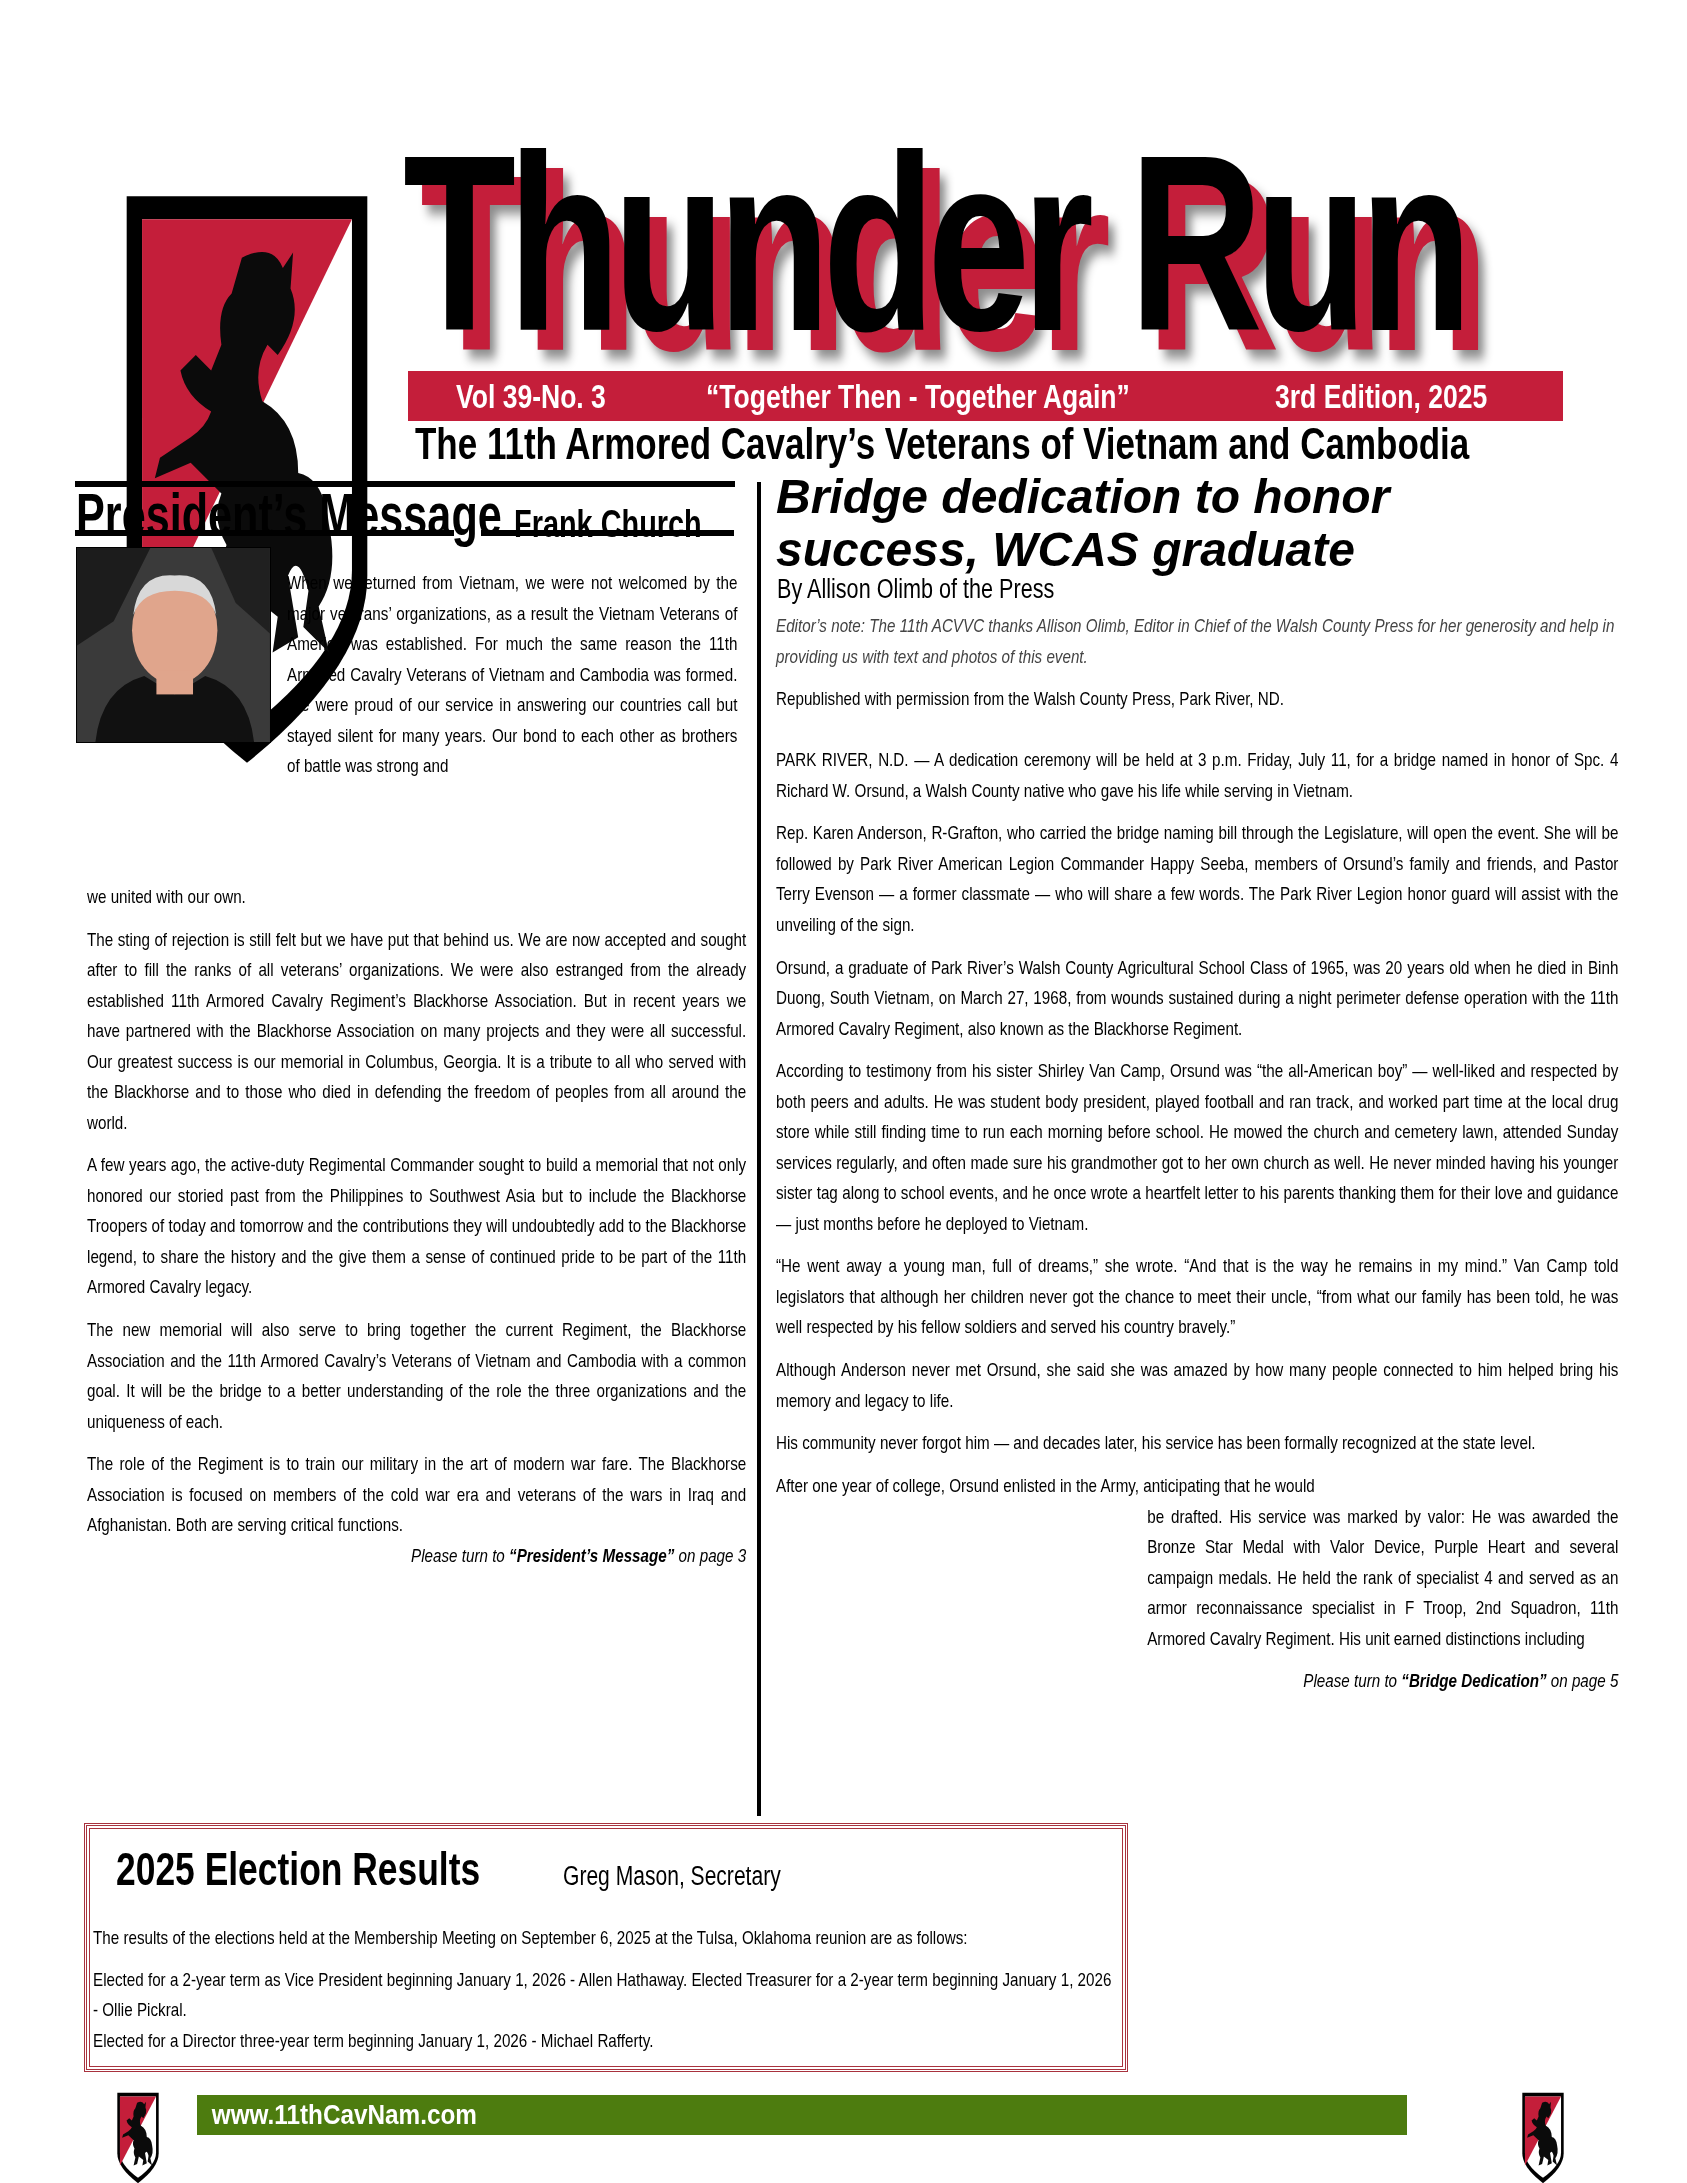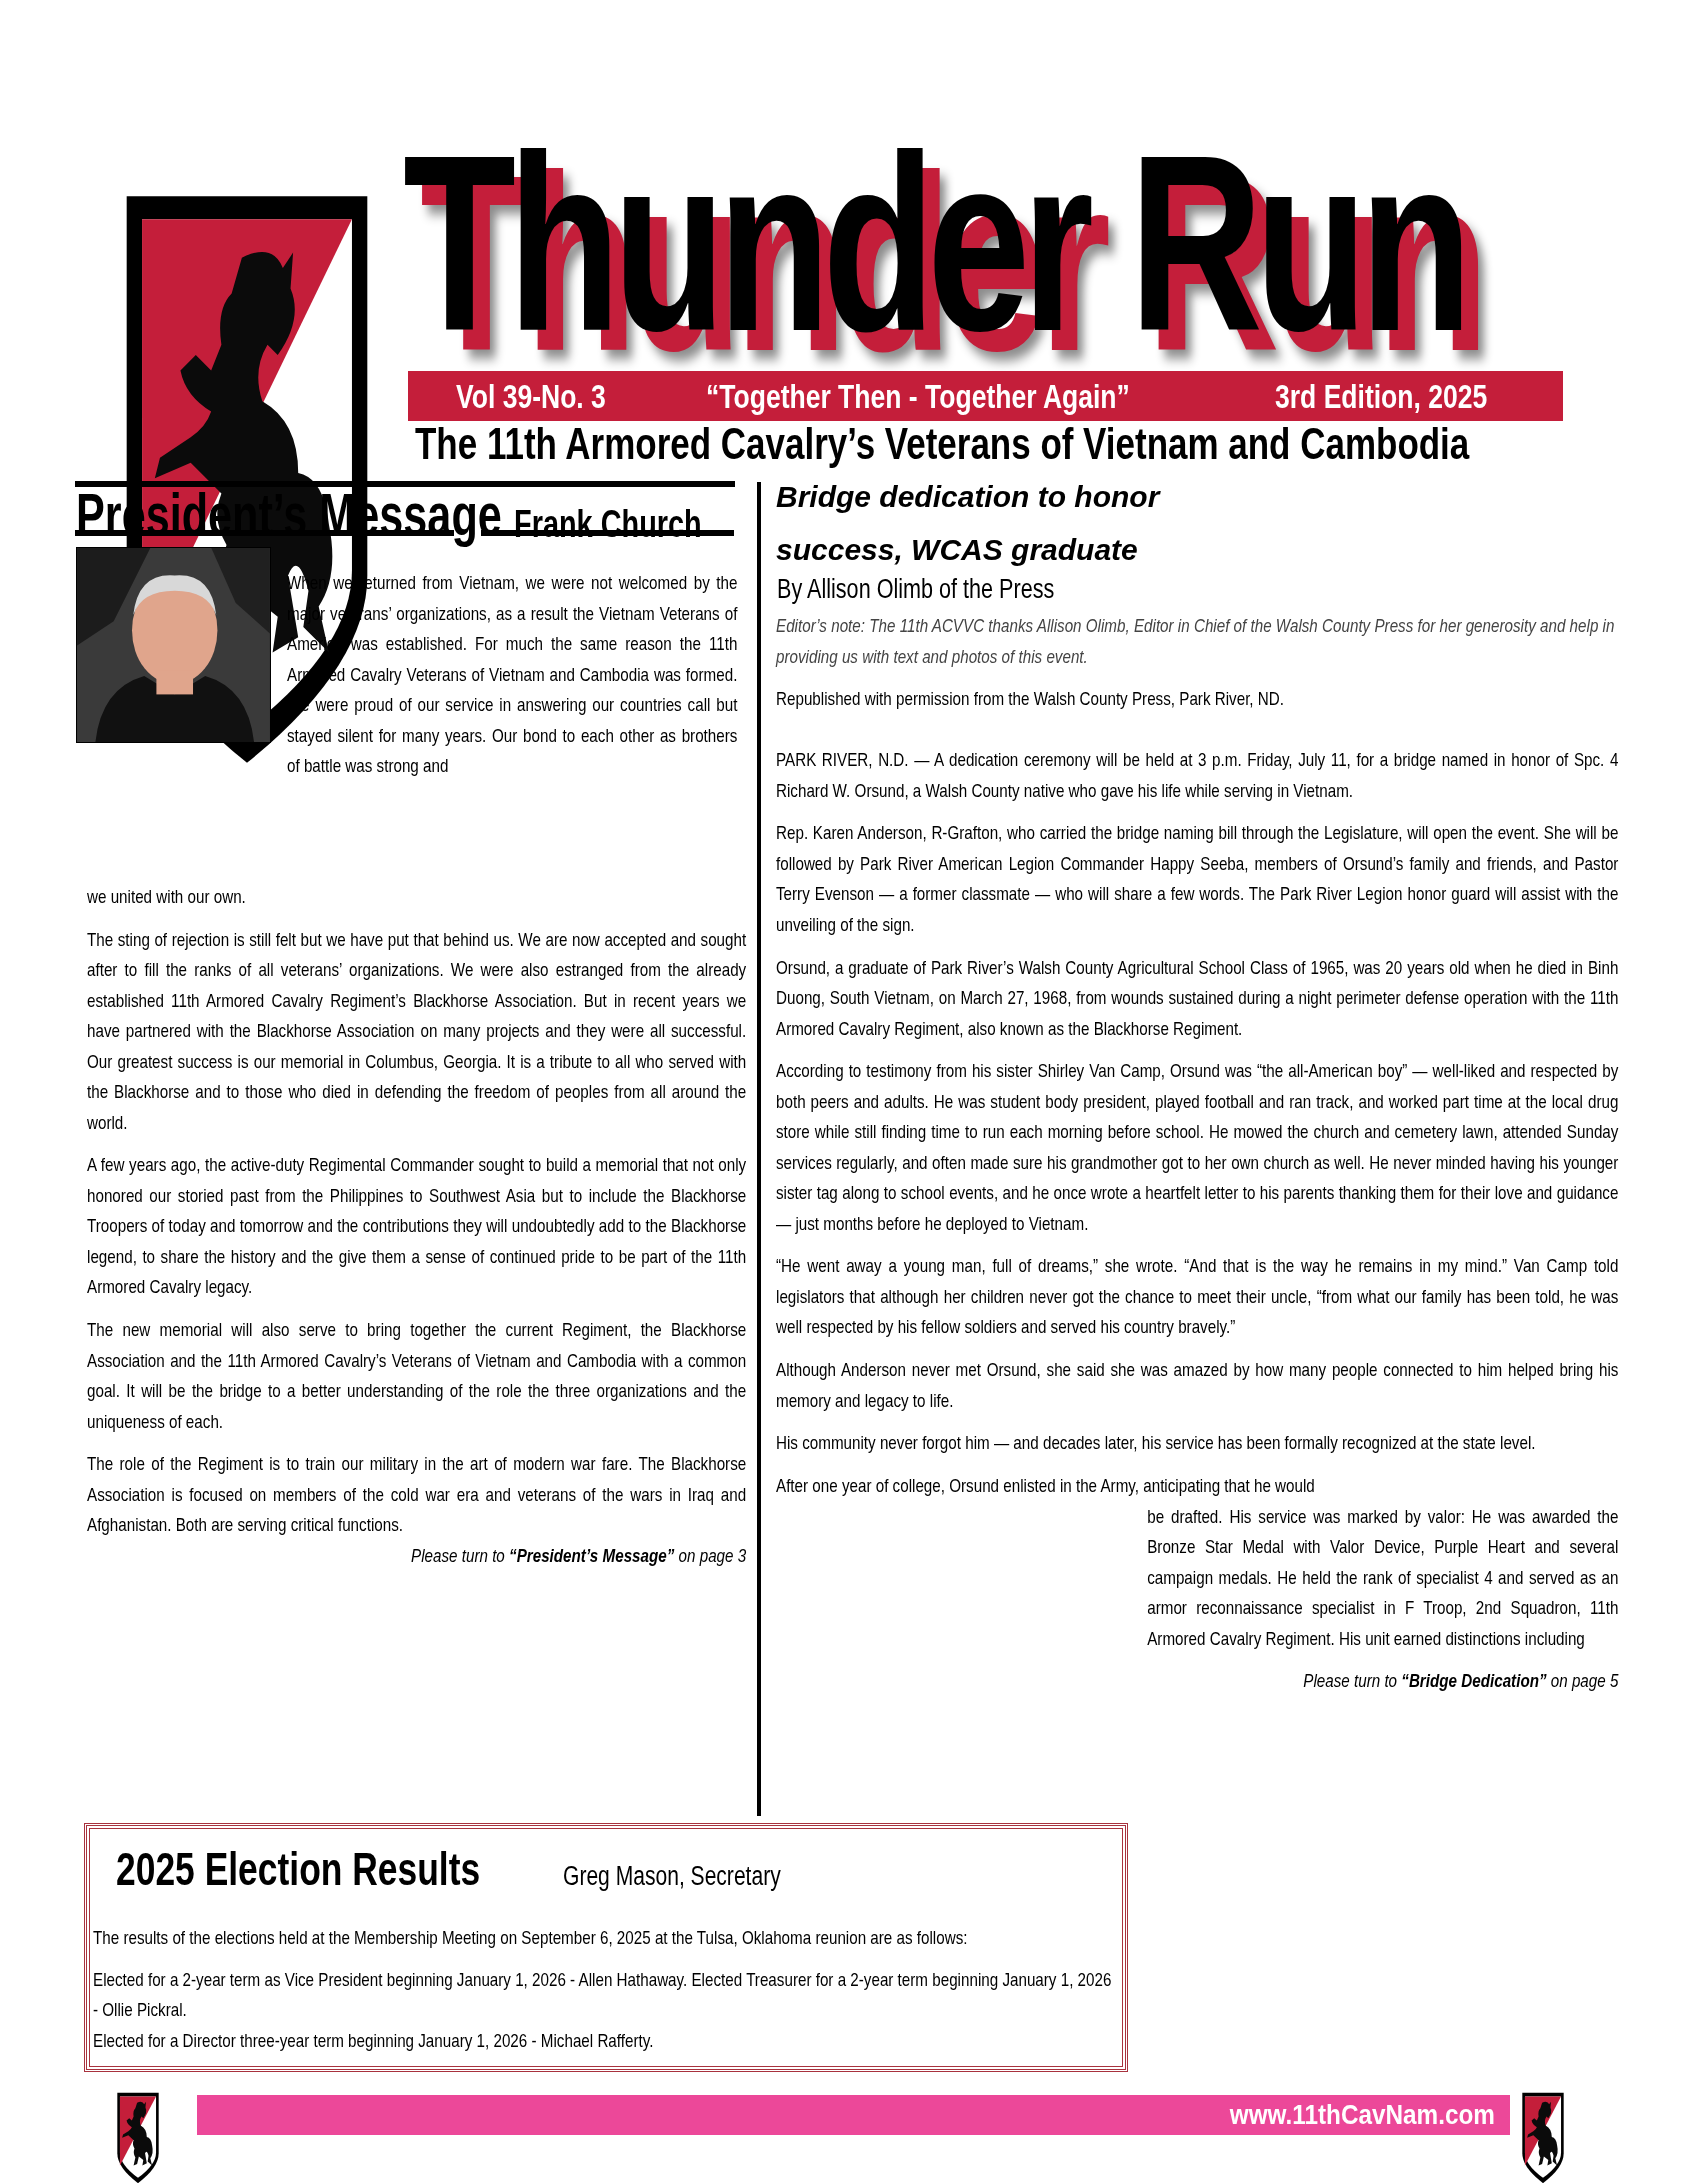--- a/index.html
+++ b/index.html
@@ -40,42 +40,42 @@
   #pm-body { left:87px; top:882px; width:660px; }
   #pm-body .body-inner { width:824px; }
   p { margin:0 0 12.2px 0; }
   .turn-note { font-style:italic; text-align:right; }
   .turn-note b { font-weight:bold; }
 
   #col-divider { left:757px; top:482px; width:4.3px; height:1334px; background:#000; }
 
   
   #bd-headline { left:776px; top:470px; font-family:"Liberation Sans", sans-serif; font-weight:bold; font-style:italic;
-    font-size:30px; line-height:53px; white-space:nowrap; }
+    font-size:48px; line-height:53px; white-space:nowrap; }
   #bd-byline { left:777px; top:574px; font-family:"Liberation Sans", sans-serif; font-size:27px; line-height:30.5px;
     transform:scaleX(0.8); transform-origin:left top; white-space:nowrap; }
   #bd-body { left:776px; top:611px; width:843px; }
   #bd-body .body-inner { width:1053px; }
   .editor-note { font-style:italic; color:#444; text-align:left; }
 
   
   #election { left:68px; top:1823px; width:1044px; height:249px; border:3.7px double #a8323e; box-sizing:border-box; outline:1.8px solid #a8323e; outline-offset:-6.1px;margin-left:16px; }
   #el-title { left:29px; top:16px; font-family:"Liberation Sans", sans-serif; font-weight:bold; font-size:46px;
     line-height:55px; white-space:nowrap; transform:scaleX(0.77); transform-origin:left top; }
   #el-author { left:476px; top:35px; font-family:"Liberation Sans", sans-serif; font-size:27px; line-height:30.5px;
     white-space:nowrap; transform:scaleX(0.78); transform-origin:left top; }
   #el-body { left:6.1px; top:97px; width:1026px; }
   #el-body .body-inner { width:1282px; text-align:left; }
   #el-body p { margin:0 0 11px 0; }
 
   
   .mini-shield { width:44px; height:92px; }
   #footer-shield-left { left:116px; top:2092px; }
   #footer-shield-right { left:1521px; top:2092px; }
-  #footer-bar { left:197px; top:2095px; width:1313px; height:40px; background:#ec4899; color:#fff; text-align:right; }
+  #footer-bar { left:197px; top:2095px; width:1210px; height:40px; background:#4d7c0f; color:#fff; text-align:left; }
   #footer-url { display:inline-block; font-family:"Liberation Sans", sans-serif; font-weight:bold; font-size:27px; line-height:40px;
     transform:scaleX(0.9); }
 </style>
 </head>
 <body>
 
 <svg width="0" height="0" style="position:absolute">
   <defs>
     <symbol id="shield" viewBox="0 0 100 225">
       <path d="M3 2 H97 V150 Q97 185 50 223 Q3 185 3 150 Z" fill="#000"></path>

